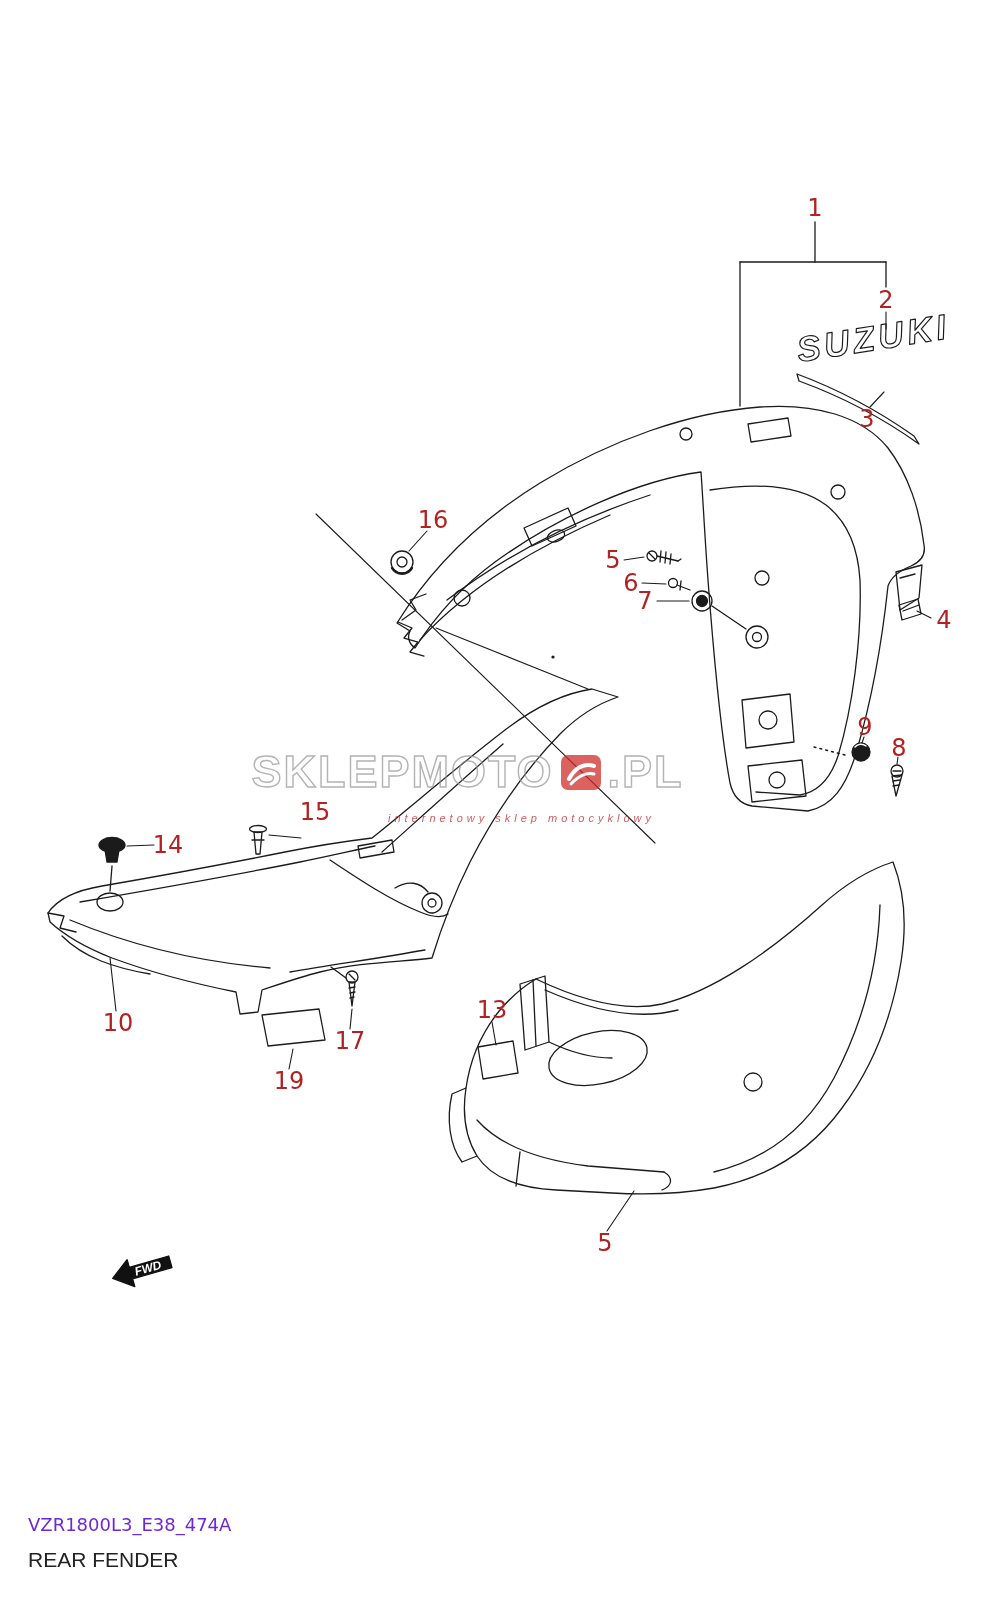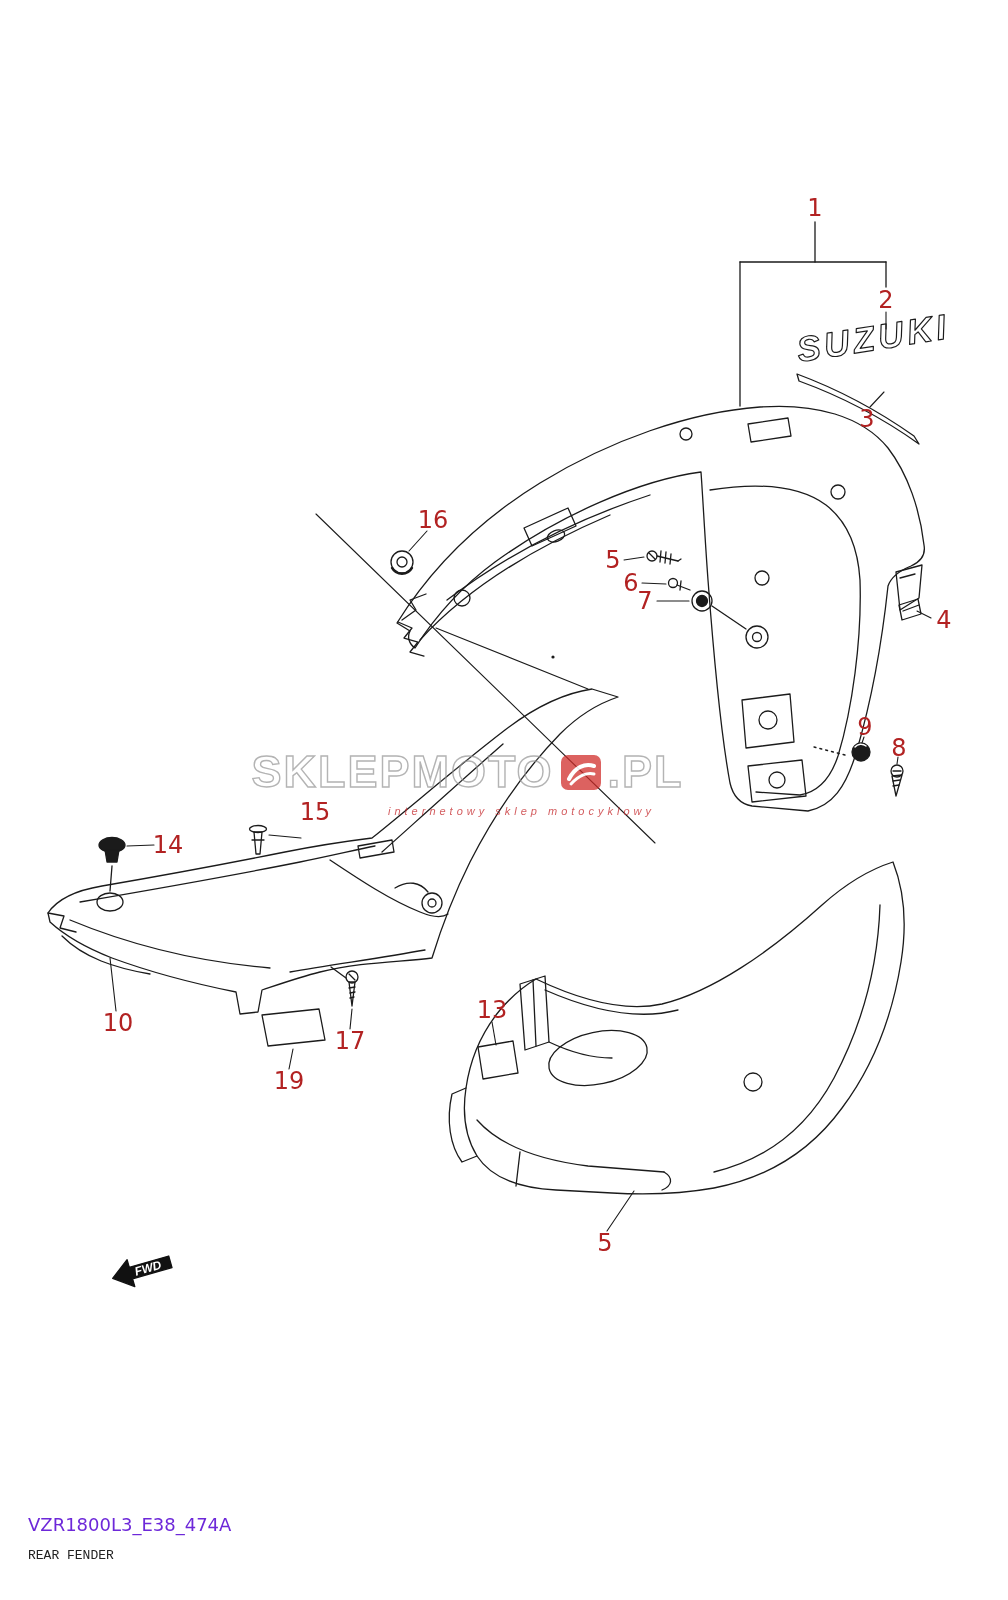--- a/index.html
+++ b/index.html
@@ -28,30 +28,30 @@
     color:rgba(255,255,255,0.12);
     -webkit-text-stroke:1.4px rgba(148,148,148,0.78);
     font-family:"Liberation Sans",sans-serif;
   }
   .wm-logo{
     display:inline-block;width:40px;height:35px;background:rgba(207,43,40,0.82);
     border-radius:7px;position:relative;flex:0 0 auto;
   }
   .wm-logo svg{position:absolute;left:0;top:0;}
   .wm-tagline{
-    margin-top:7px;font-size:11px;letter-spacing:4px;font-style:italic;
+    margin-top:14px;font-size:11px;letter-spacing:4px;font-style:italic;
     color:rgba(198,42,46,0.85);font-family:"Liberation Sans",sans-serif;
   }
   .footer-code{
     position:absolute;left:28px;top:1514px;font-size:18px;color:#6d28d9;
     font-family:"DejaVu Sans",sans-serif;
   }
   .footer-caption{
-    position:absolute;left:28px;top:1548px;font-size:13px;color:#222;
-    font-family:Liberation Mono, monospace;
+    position:absolute;left:28px;top:1548px;font-size:21px;color:#222;
+    font-family:Liberation Sans, sans-serif;
   }
 </style>
 </head>
 <body>
 
 <div class="page">
 
 
   <svg class="svg-canvas" width="1008" height="1600" viewBox="0 0 1008 1600">
     <g fill="none" stroke="#1b1b1b" stroke-width="1.3" stroke-linecap="round" stroke-linejoin="round">

